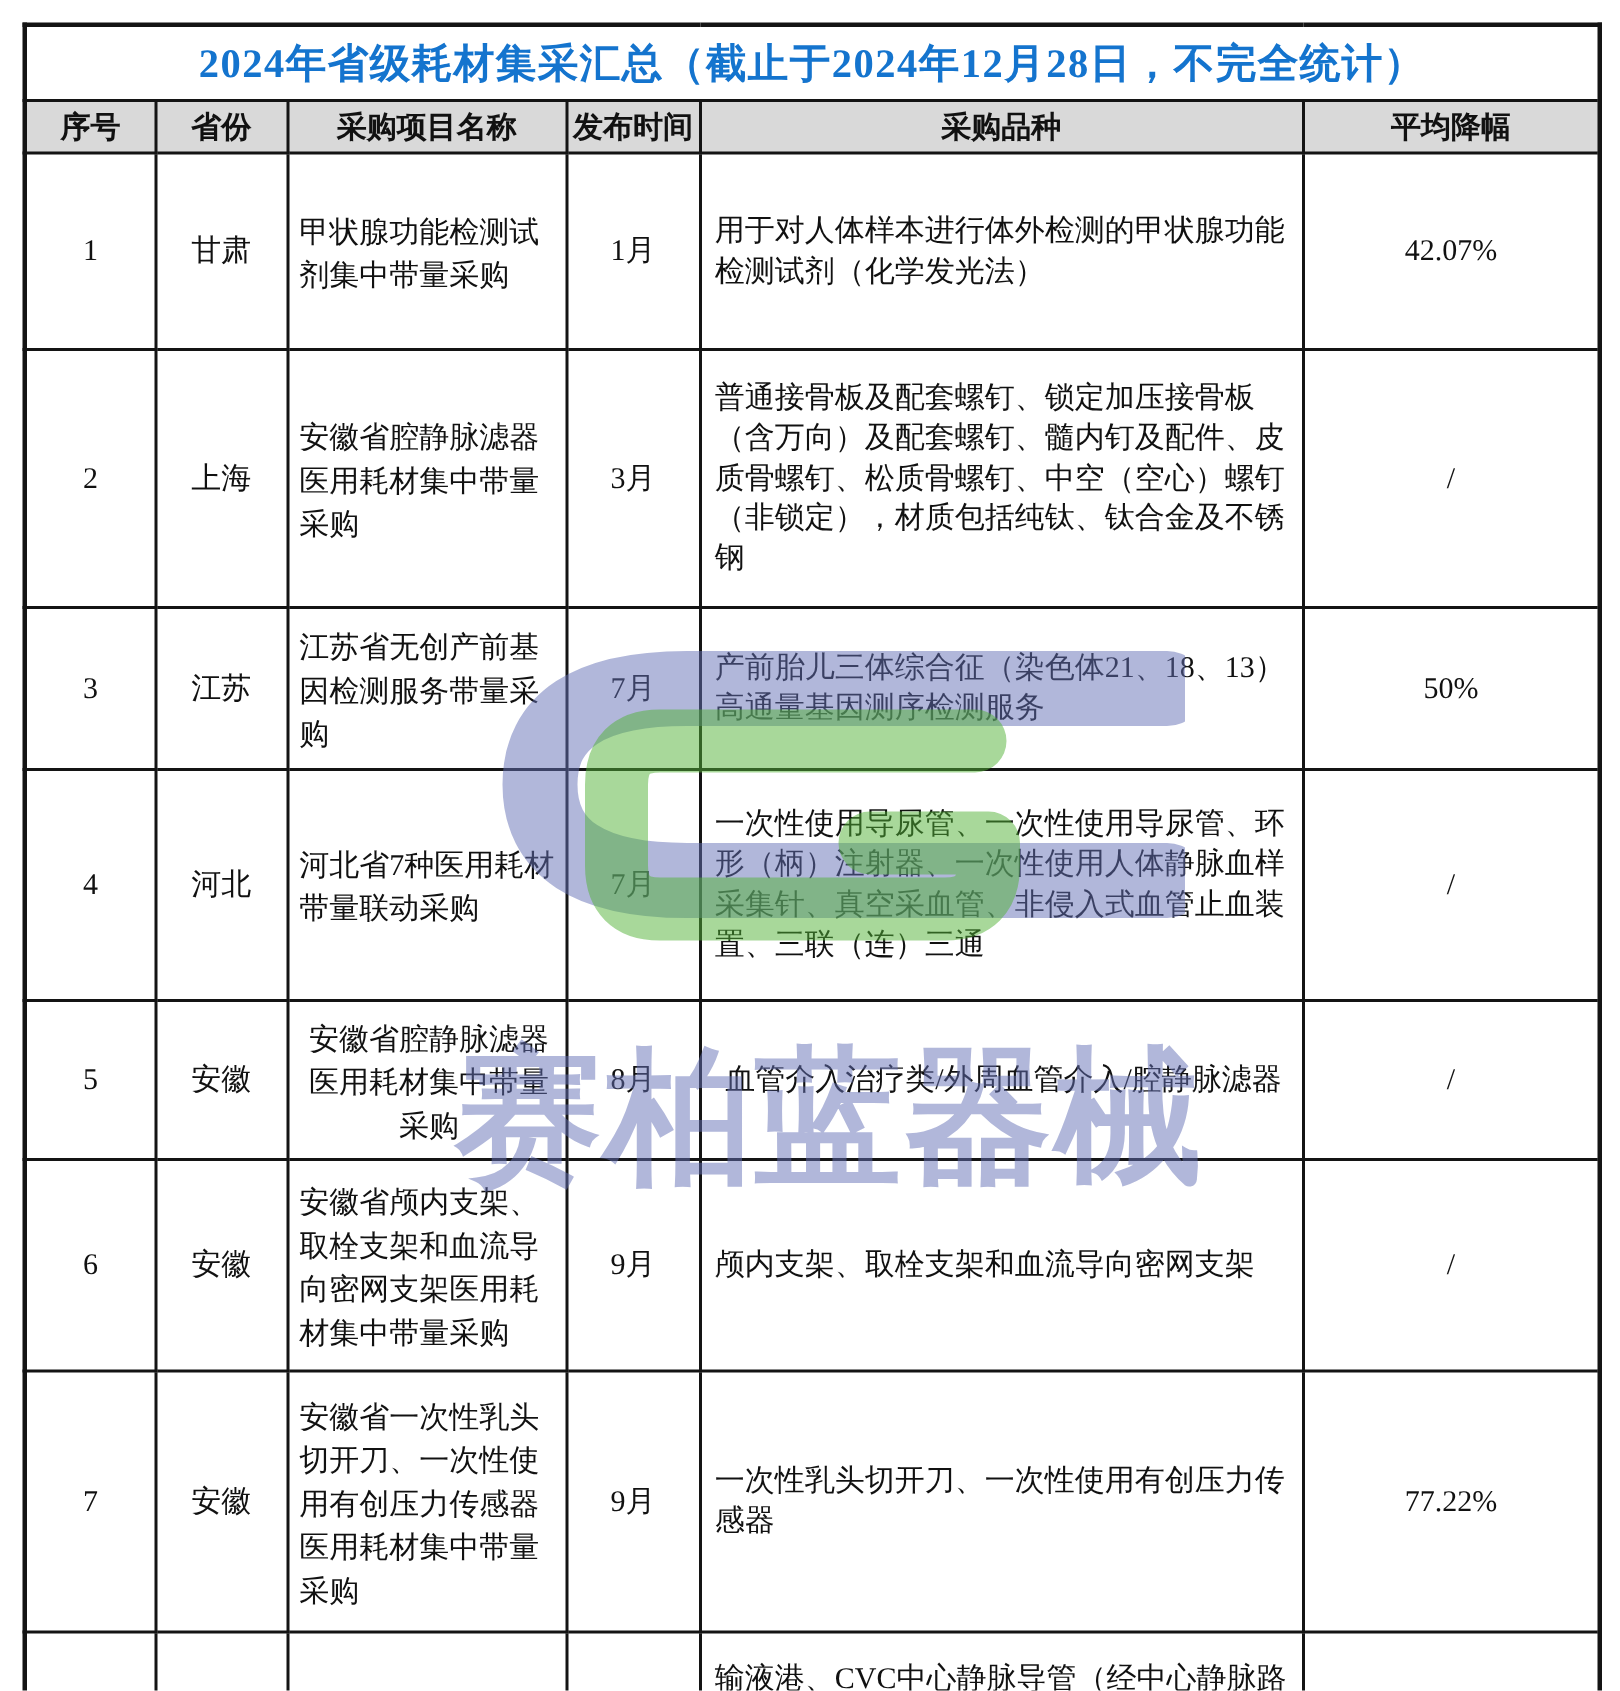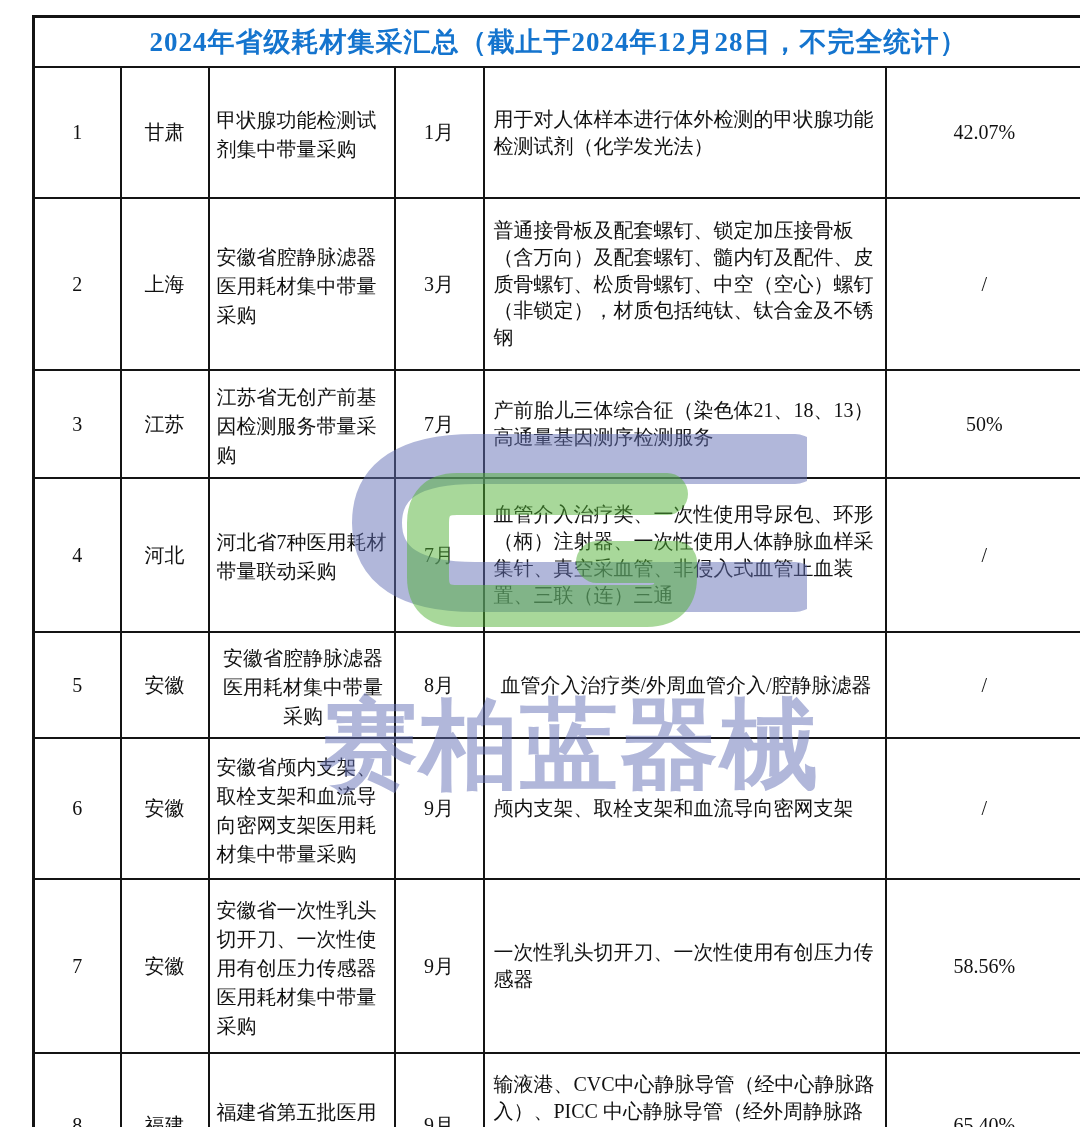--- a/index.html
+++ b/index.html
@@ -1,21 +1,21 @@
 <!DOCTYPE html>
 <html><head>
 <meta charset="utf-8">
 <style>
   html,body{margin:0;padding:0;}
   body{
     width:1080px;height:1127px;background:#ffffff;position:relative;
     font-family:"Liberation Serif","DejaVu Serif",serif;
     color:#111;
   }
-  .page{position:absolute;inset:0;margin-left:17px;}
+  .page{position:absolute;inset:0;}
   table.main{
     position:absolute;left:15px;top:15px;width:1050px;
     border-collapse:collapse;table-layout:fixed;
     border:3px solid #141414;
     background:transparent;
   }
   th,td{border:2px solid #141414;vertical-align:middle;}
   tr.title-row th{
     height:46px;background:#ffffff;
     font-size:27px;font-weight:bold;color:#1474ce;
@@ -57,20 +57,28 @@
       <col style="width:88px">
       <col style="width:186px">
       <col style="width:89px">
       <col style="width:402px">
       <col style="width:198px">
     </colgroup>
     <thead>
       <tr class="title-row">
         <th colspan="6">2024年省级耗材集采汇总（截止于2024年12月28日，不完全统计）</th>
       </tr>
+      <tr class="header-row">
+        <th>序号</th>
+        <th>省份</th>
+        <th>采购项目名称</th>
+        <th>发布时间</th>
+        <th>采购品种</th>
+        <th>平均降幅</th>
+      </tr>
     </thead>
     <tbody id="table-body">
   <tr>
     <td class="c-no">1</td>
     <td class="c-prov">甘肃</td>
     <td class="c-proj">甲状腺功能检测试剂集中带量采购</td>
     <td class="c-date">1月</td>
     <td class="c-items">用于对人体样本进行体外检测的甲状腺功能检测试剂（化学发光法）</td>
     <td class="c-red">42.07%</td>
   </tr>
@@ -91,21 +99,21 @@
     <td class="c-date">7月</td>
     <td class="c-items">产前胎儿三体综合征（染色体21、18、13）高通量基因测序检测服务</td>
     <td class="c-red">50%</td>
   </tr>
 
   <tr>
     <td class="c-no">4</td>
     <td class="c-prov">河北</td>
     <td class="c-proj">河北省7种医用耗材带量联动采购</td>
     <td class="c-date">7月</td>
-    <td class="c-items">血管介入治疗类、一次性使用导尿包、环形（柄）注射器、一次性使用人体静脉血样采集针、真空采血管、非侵入式血管止血装置、三联（连）三通</td>
+    <td class="c-items">一次性使用导尿管、一次性使用导尿管、环形（柄）注射器、一次性使用人体静脉血样采集针、真空采血管、非侵入式血管止血装置、三联（连）三通</td>
     <td class="c-red">/</td>
   </tr>
 
   <tr>
     <td class="c-no">5</td>
     <td class="c-prov">安徽</td>
     <td class="c-proj">安徽省腔静脉滤器医用耗材集中带量采购</td>
     <td class="c-date">8月</td>
     <td class="c-items">血管介入治疗类/外周血管介入/腔静脉滤器</td>
     <td class="c-red">/</td>
@@ -119,21 +127,21 @@
     <td class="c-items">颅内支架、取栓支架和血流导向密网支架</td>
     <td class="c-red">/</td>
   </tr>
 
   <tr>
     <td class="c-no">7</td>
     <td class="c-prov">安徽</td>
     <td class="c-proj">安徽省一次性乳头切开刀、一次性使用有创压力传感器医用耗材集中带量采购</td>
     <td class="c-date">9月</td>
     <td class="c-items">一次性乳头切开刀、一次性使用有创压力传感器</td>
-    <td class="c-red">58.56%</td>
+    <td class="c-red">77.22%</td>
   </tr>
 
   <tr>
     <td class="c-no">8</td>
     <td class="c-prov">福建</td>
     <td class="c-proj">福建省第五批医用耗材集中带量采购</td>
     <td class="c-date">9月</td>
     <td class="c-items">输液港、CVC中心静脉导管（经中心静脉路入）、PICC 中心静脉导管（经外周静脉路入）、造影导管、造影导丝、血管鞘、血管止血装置</td>
     <td class="c-red">65.40%</td>
   </tr>

